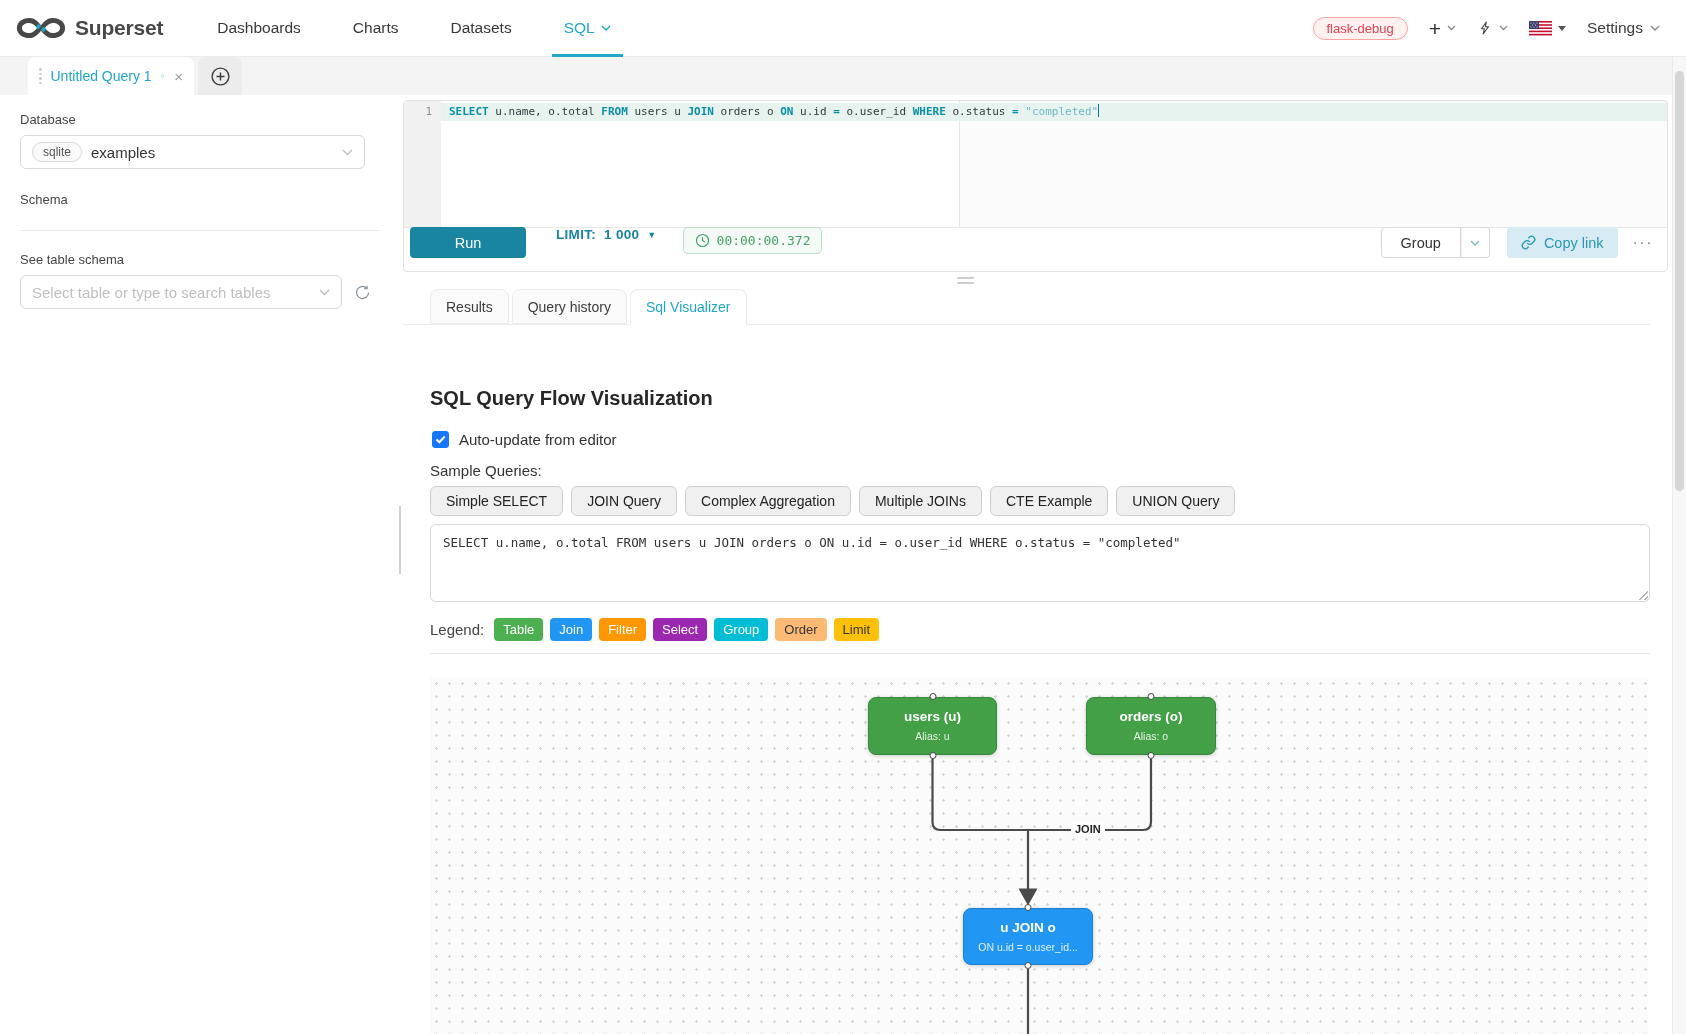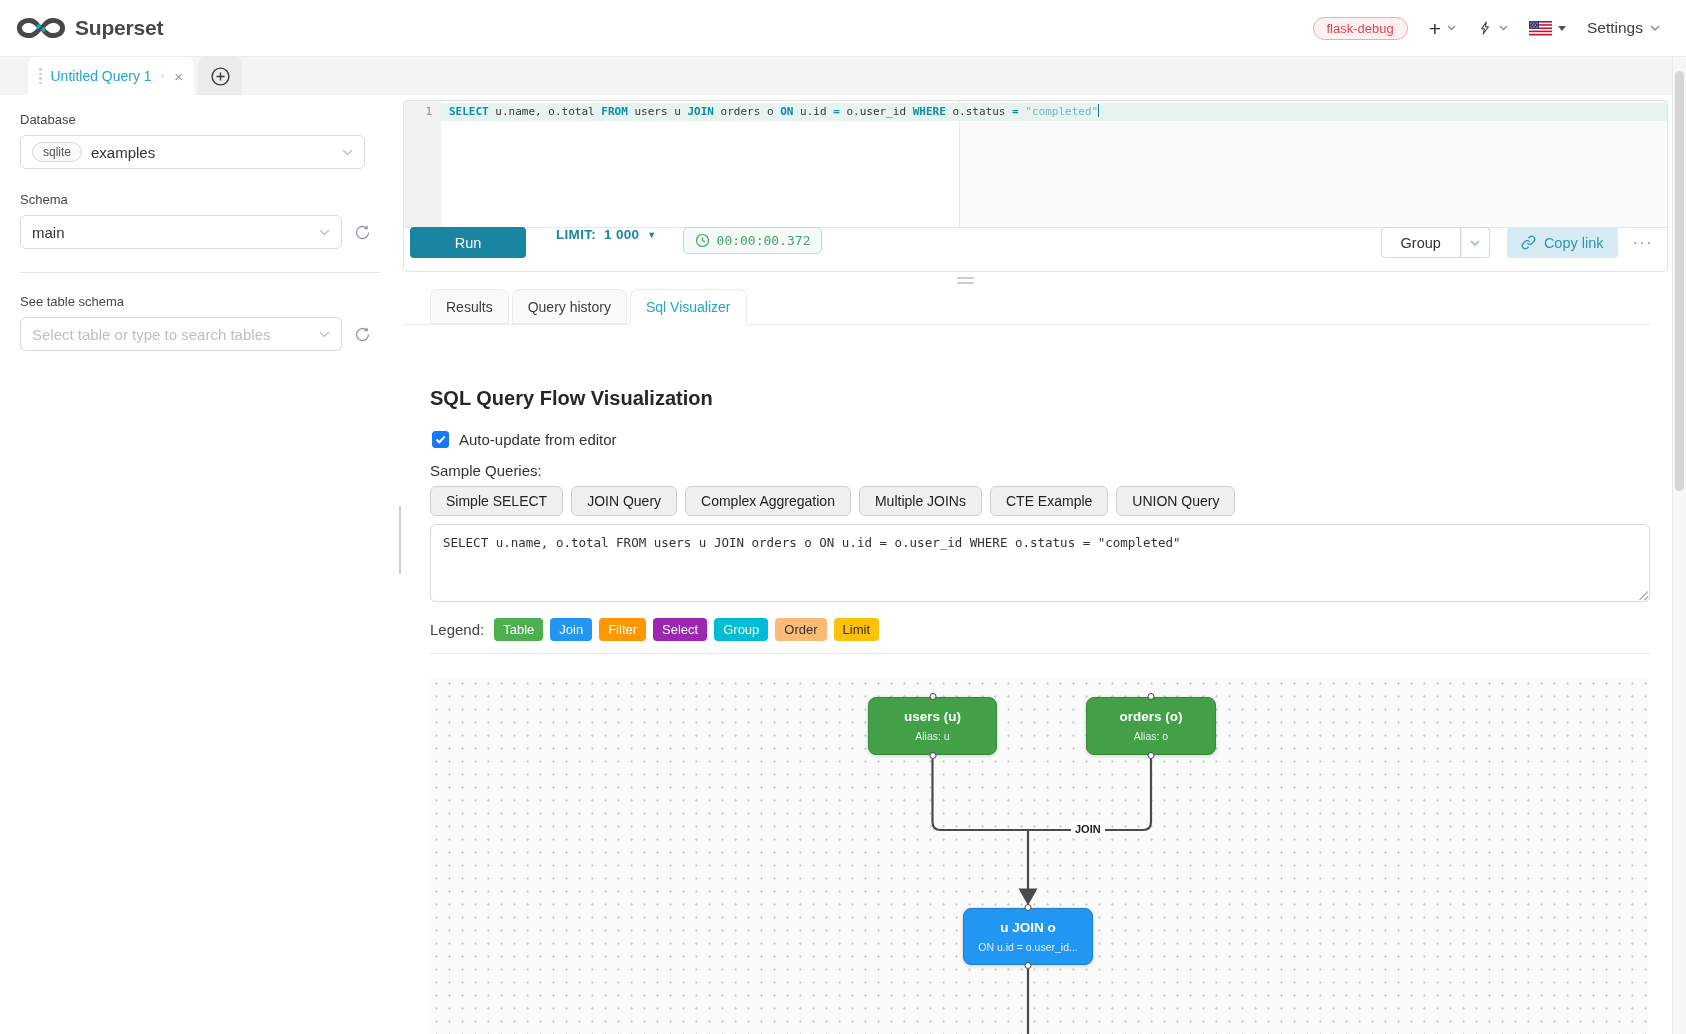--- a/index.html
+++ b/index.html
@@ -150,20 +150,39 @@
     <div class="brand">
       <span style="display:flex;">
         <svg width="50" height="28" viewBox="0 0 64 36">
           <path fill-rule="evenodd" fill="#484848" d="M17 5 C7.6 5 1 10.4 1 18 C1 25.6 7.6 31 17 31 C24 31 28 26.4 32 21.6 C36 26.4 40 31 47 31 C56.4 31 63 25.6 63 18 C63 10.4 56.4 5 47 5 C40 5 36 9.6 32 14.4 C28 9.6 24 5 17 5 Z M17 11.5 C21 11.5 23.8 14.5 27.2 18 C23.8 21.5 21 24.5 17 24.5 C11.5 24.5 7.5 21.8 7.5 18 C7.5 14.2 11.5 11.5 17 11.5 Z M47 11.5 C52.5 11.5 56.5 14.2 56.5 18 C56.5 21.8 52.5 24.5 47 24.5 C43 24.5 40.2 21.5 36.8 18 C40.2 14.5 43 11.5 47 11.5 Z"></path>
           <path fill="#20a7c9" d="M28.8 12.4 l3.4 3 -3.6 4.2 -3.4 -3 z"></path>
           <path fill="#20a7c9" d="M35.2 23.6 l-3.4 -3 3.6 -4.2 3.4 3 z"></path>
         </svg>
       </span>
       <span class="brand-name">Superset</span>
     </div>
+    <nav class="nav-items">
+      <div class="nav-item">
+          <span>Dashboards</span>
+        </div>
+      <div class="nav-item">
+          <span>Charts</span>
+        </div>
+      <div class="nav-item">
+          <span>Datasets</span>
+        </div>
+      <div class="nav-item active">
+        <span>SQL</span>
+        <span style="display:flex;">
+          <svg width="10" height="6">
+              <path d="M1 1 L5 5 L9 1" stroke="#20a7c9" stroke-width="1.4" fill="none"></path>
+            </svg>
+        </span>
+      </div>
+    </nav>
     <div class="nav-right">
       <span class="env-badge">flask-debug</span>
       <span class="icon-btn">
         <span class="plus-glyph">+</span>
         <svg width="9" height="6">
             <path d="M1 1 L4.5 4.5 L8 1" stroke="#8c8c8c" stroke-width="1.3" fill="none"></path>
           </svg>
       </span>
       <span class="icon-btn">
         <svg width="16" height="18" viewBox="0 0 24 24">
@@ -237,36 +256,20 @@
       <span class="engine-pill">sqlite</span>
       <span class="select-value">examples</span>
       <span class="select-caret">
         <svg width="11" height="7">
             <path d="M1 1 L5.5 5.5 L10 1" stroke="#bfbfbf" stroke-width="1.4" fill="none"></path>
           </svg>
       </span>
     </div>
     <div class="gap24"></div>
     <div class="side-label">Schema</div>
-    <div class="select-row">
-      <div class="select">
-        <span class="select-value">main</span>
-        <span class="select-caret">
-          <svg width="11" height="7">
-              <path d="M1 1 L5.5 5.5 L10 1" stroke="#bfbfbf" stroke-width="1.4" fill="none"></path>
-            </svg>
-        </span>
-      </div>
-      <span class="refresh-btn">
-        <svg width="17" height="17" viewBox="0 0 24 24" fill="none" stroke="#8a9299" stroke-width="1.8">
-          <path d="M20.5 12 a8.5 8.5 0 1 1-2.5-6"></path>
-            <path d="M18.5 2.5 v4 h-4"></path>
-        </svg>
-      </span>
-    </div>
     <div class="side-divider"></div>
     <div class="side-label">See table schema</div>
     <div class="select-row">
       <div class="select">
         <span class="select-value placeholder">Select table or type to search tables</span>
         <span class="select-caret">
           <svg width="11" height="7">
               <path d="M1 1 L5.5 5.5 L10 1" stroke="#bfbfbf" stroke-width="1.4" fill="none"></path>
             </svg>
         </span>

